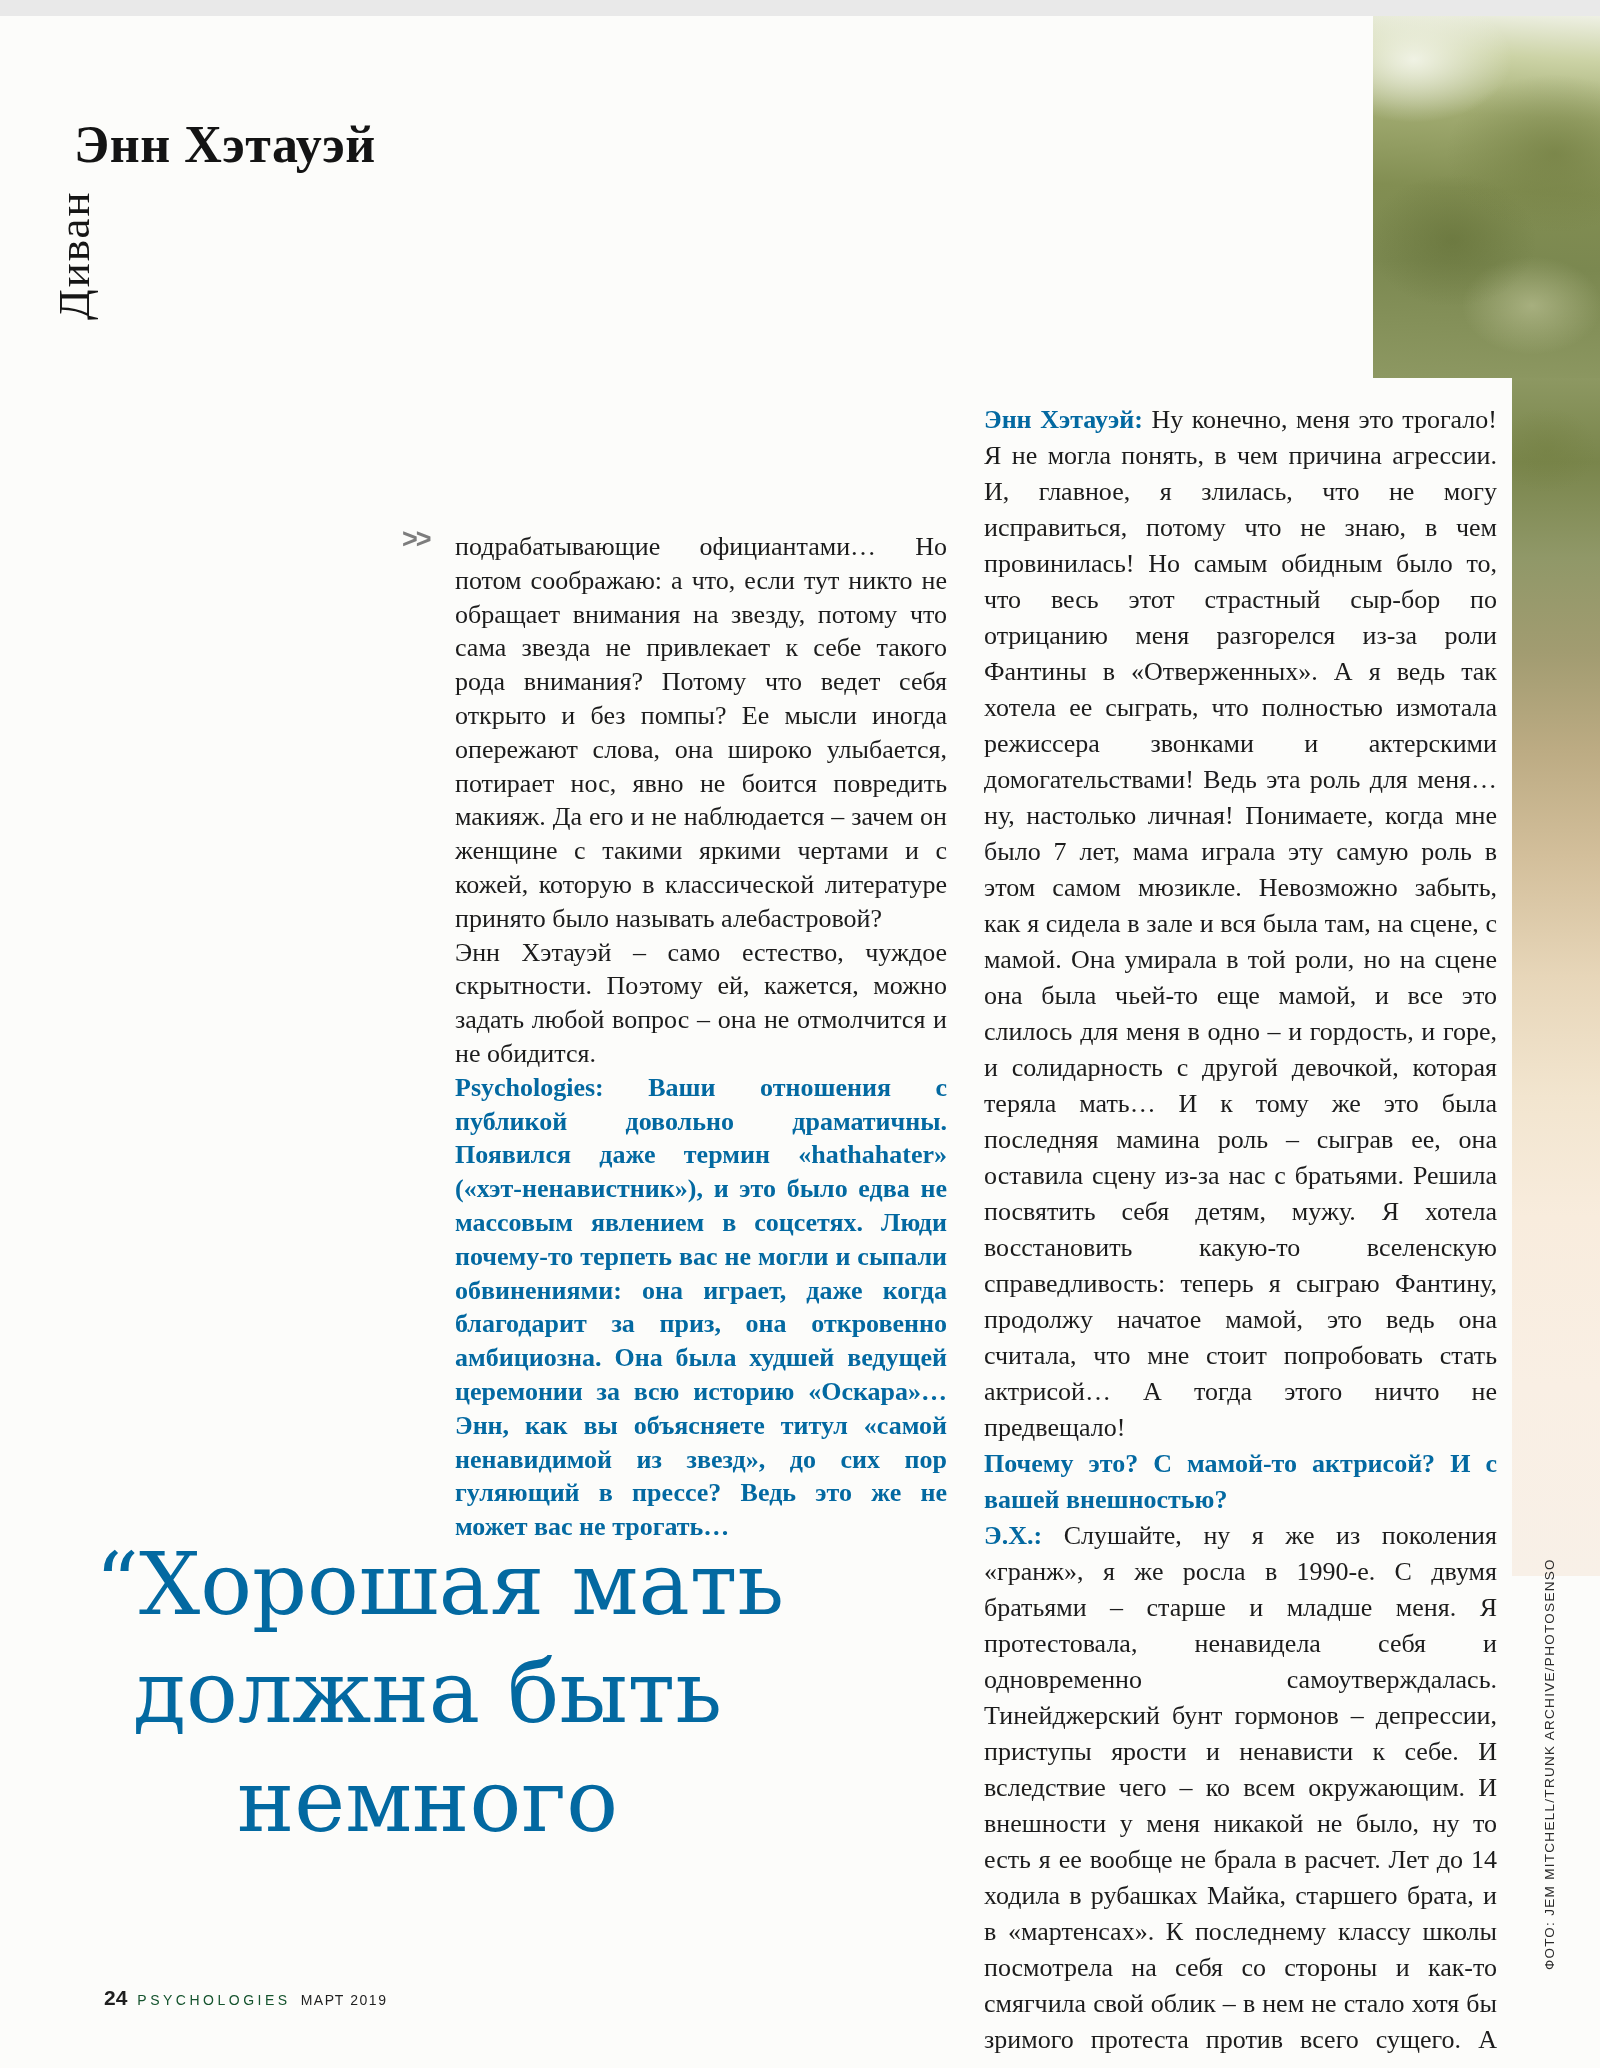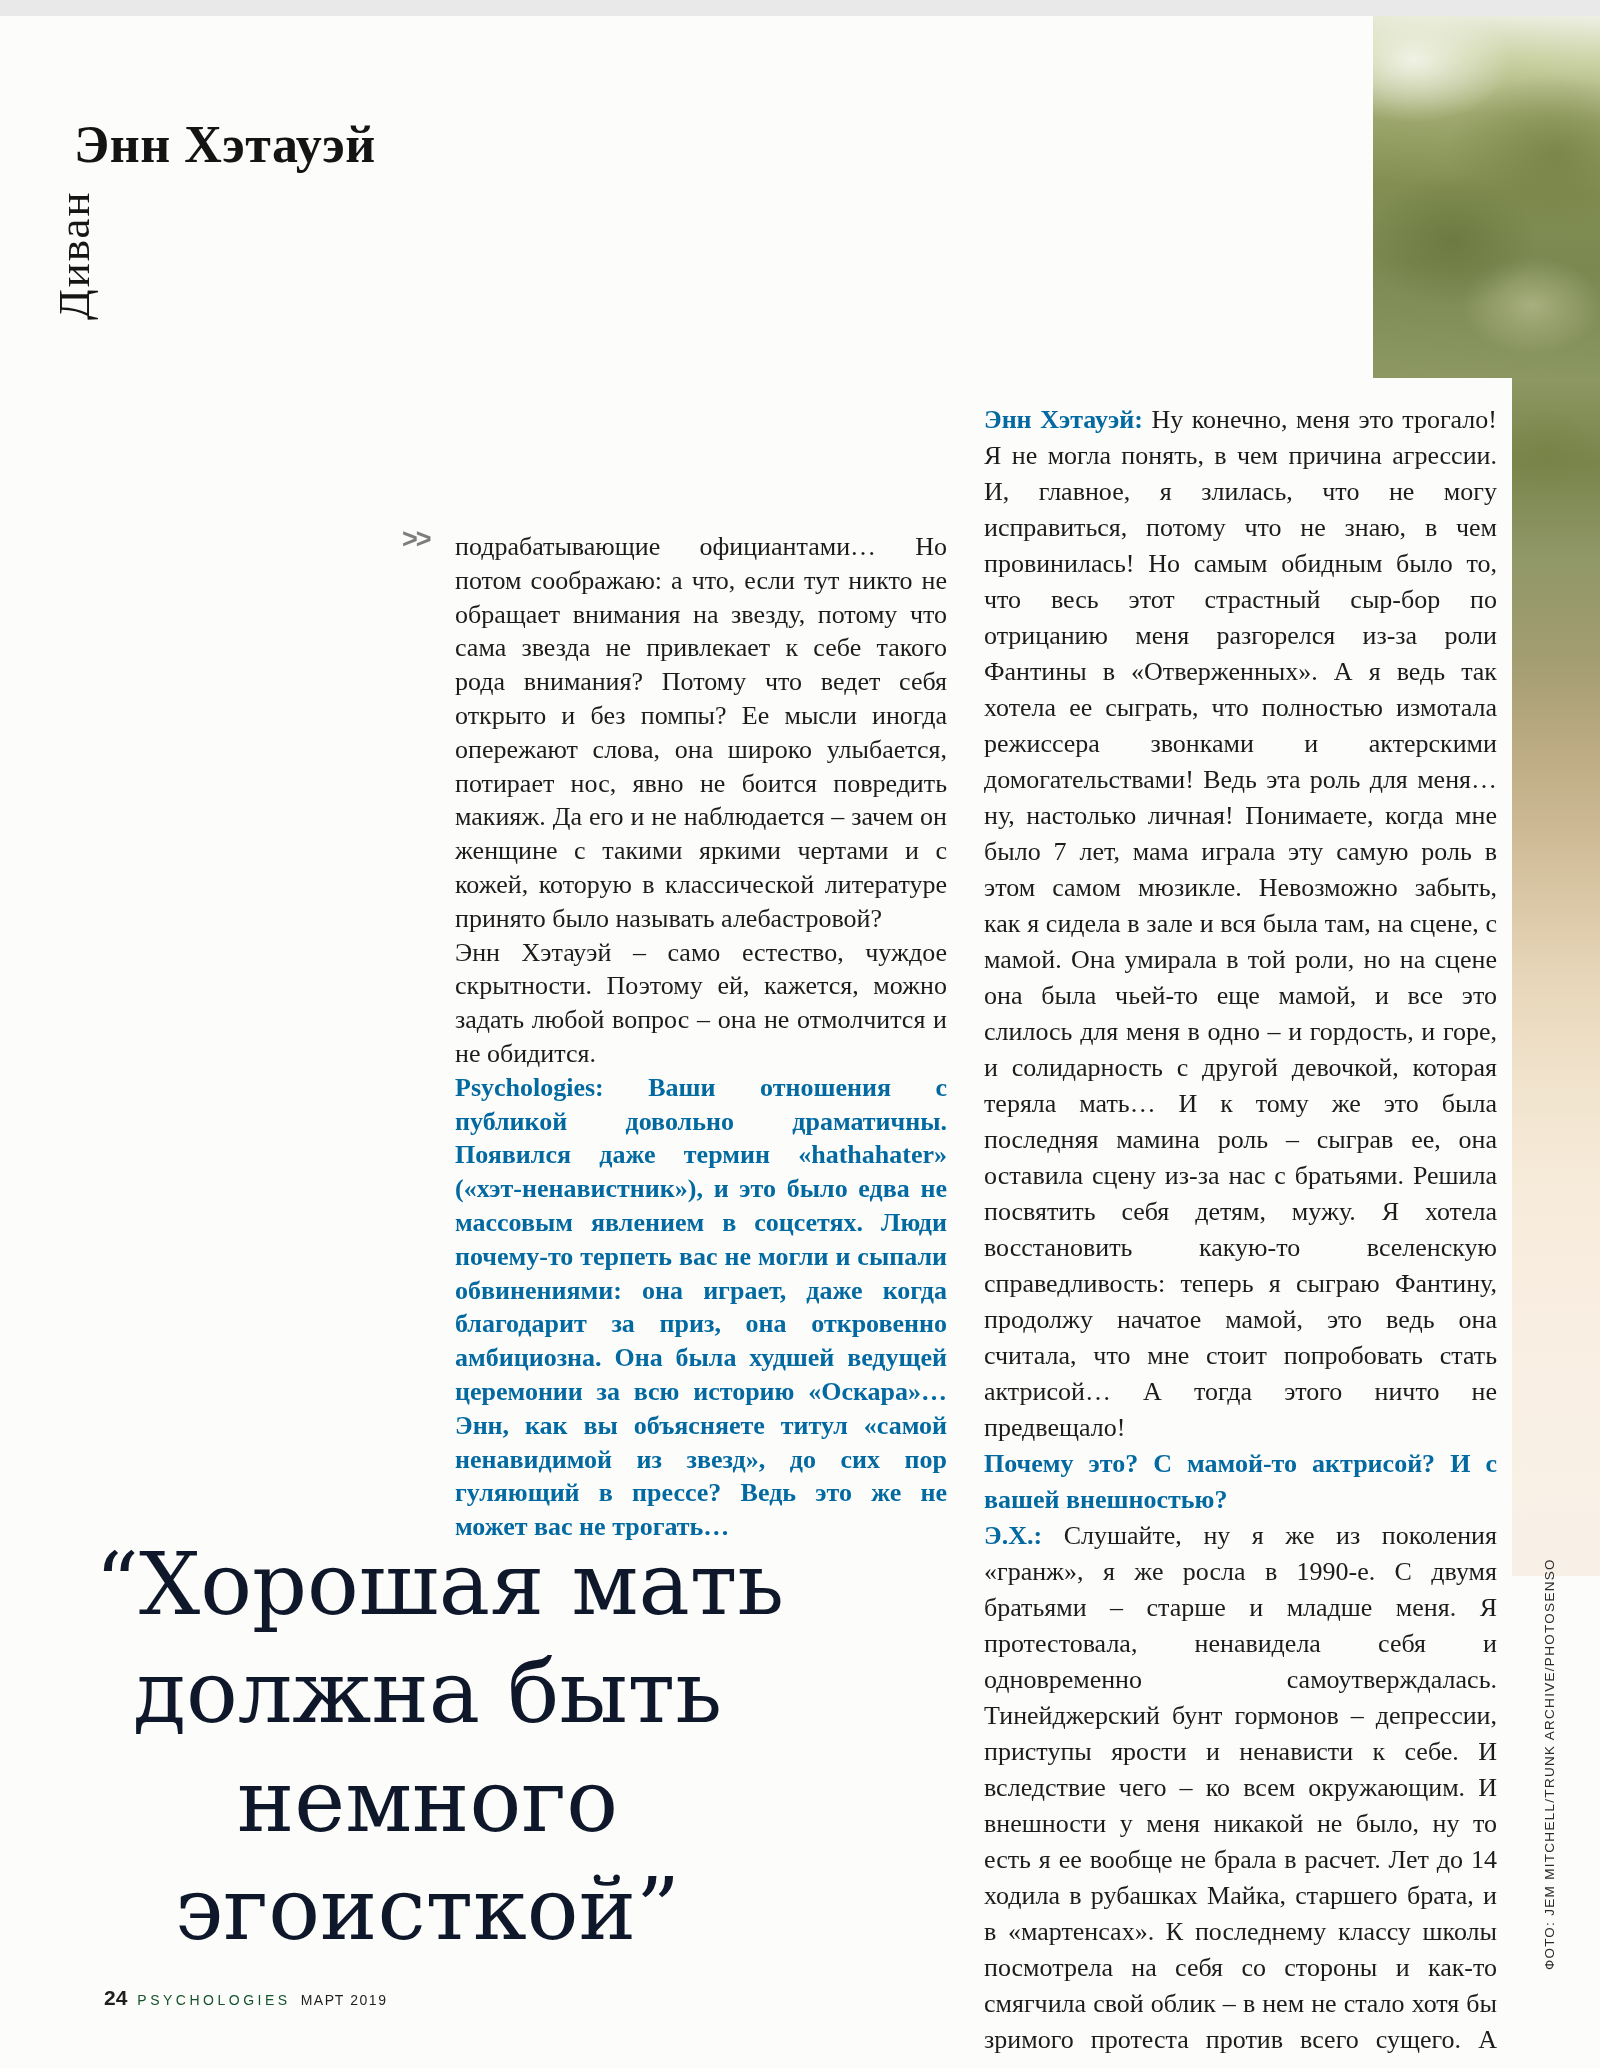--- a/index.html
+++ b/index.html
@@ -101,25 +101,24 @@
     <p>Энн Хэтауэй – само естество, чуждое скрытности. Поэтому ей, кажется, можно задать любой вопрос – она не отмолчится и не обидится.</p>
     <p><span class="q">Psychologies:</span><span class="q"> Ваши отношения с публикой довольно драматичны. Появился даже термин «hathahater» («хэт-ненавистник»), и это было едва не массовым явлением в соцсетях. Люди почему-то терпеть вас не могли и сыпали обвинениями: она играет, даже когда благодарит за приз, она откровенно амбициозна. Она была худшей ведущей церемонии за всю историю «Оскара»… Энн, как вы объясняете титул «самой ненавидимой из звезд», до сих пор гуляющий в прессе? Ведь это же не может вас не трогать…</span></p>
   </div>
 
   <div class="col col-right">
     <p><span class="lead">Энн Хэтауэй:</span><span> Ну конечно, меня это трогало! Я не могла понять, в чем причина агрессии. И, главное, я злилась, что не могу исправиться, потому что не знаю, в чем провинилась! Но самым обидным было то, что весь этот страстный сыр-бор по отрицанию меня разгорелся из-за роли Фантины в «Отверженных». А я ведь так хотела ее сыграть, что полностью измотала режиссера звонками и актерскими домогательствами! Ведь эта роль для меня… ну, настолько личная! Понимаете, когда мне было 7 лет, мама играла эту самую роль в этом самом мюзикле. Невозможно забыть, как я сидела в зале и вся была там, на сцене, с мамой. Она умирала в той роли, но на сцене она была чьей-то еще мамой, и все это слилось для меня в одно – и гордость, и горе, и солидарность с другой девочкой, которая теряла мать… И к тому же это была последняя мамина роль – сыграв ее, она оставила сцену из-за нас с братьями. Решила посвятить себя детям, мужу. Я хотела восстановить какую-то вселенскую справедливость: теперь я сыграю Фантину, продолжу начатое мамой, это ведь она считала, что мне стоит попробовать стать актрисой… А тогда этого ничто не предвещало!</span></p>
     <p class="q">Почему это? С мамой-то актрисой? И с вашей внешностью?</p>
     <p><span class="lead">Э.Х.:</span><span> Слушайте, ну я же из поколения «гранж», я же росла в 1990-е. С двумя братьями – старше и младше меня. Я протестовала, ненавидела себя и одновременно самоутверждалась. Тинейджерский бунт гормонов – депрессии, приступы ярости и ненависти к себе. И вследствие чего – ко всем окружающим. И внешности у меня никакой не было, ну то есть я ее вообще не брала в расчет. Лет до 14 ходила в рубашках Майка, старшего брата, и в «мартенсах». К последнему классу школы посмотрела на себя со стороны и как-то смягчила свой облик – в нем не стало хотя бы зримого протеста против всего сущего. А потом у мамы появилась эта идея, что, может, мне стать актрисой…</span></p>
   </div>
 
-  <div class="quote" style="color: #0f172a;">
+  <div class="quote" style="color: #0369a1;">
     <div>“Хорошая мать</div>
     <div>должна быть</div>
     <div>немного</div>
-    <div>эгоисткой”</div>
   </div>
 
   <div class="credit">ФОТО: JEM MITCHELL/TRUNK ARCHIVE/PHOTOSENSO</div>
 
   <div class="footer">
     <span class="num">24</span>
     <span class="mag">PSYCHOLOGIES</span>
     <span class="issue">МАРТ 2019</span>
   </div>
 

